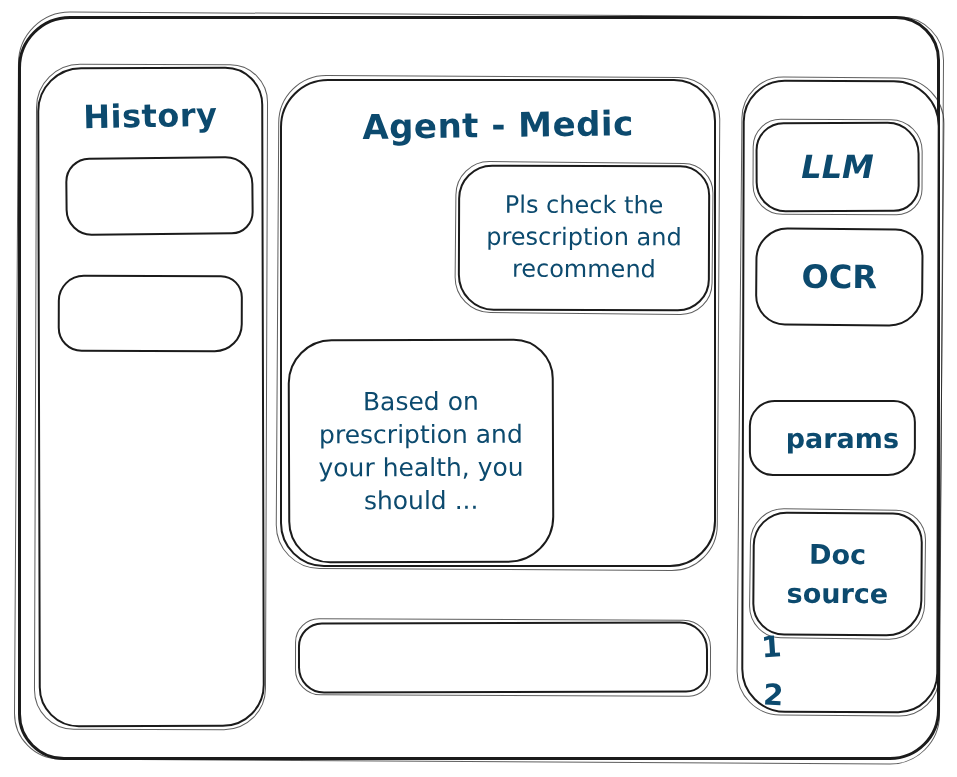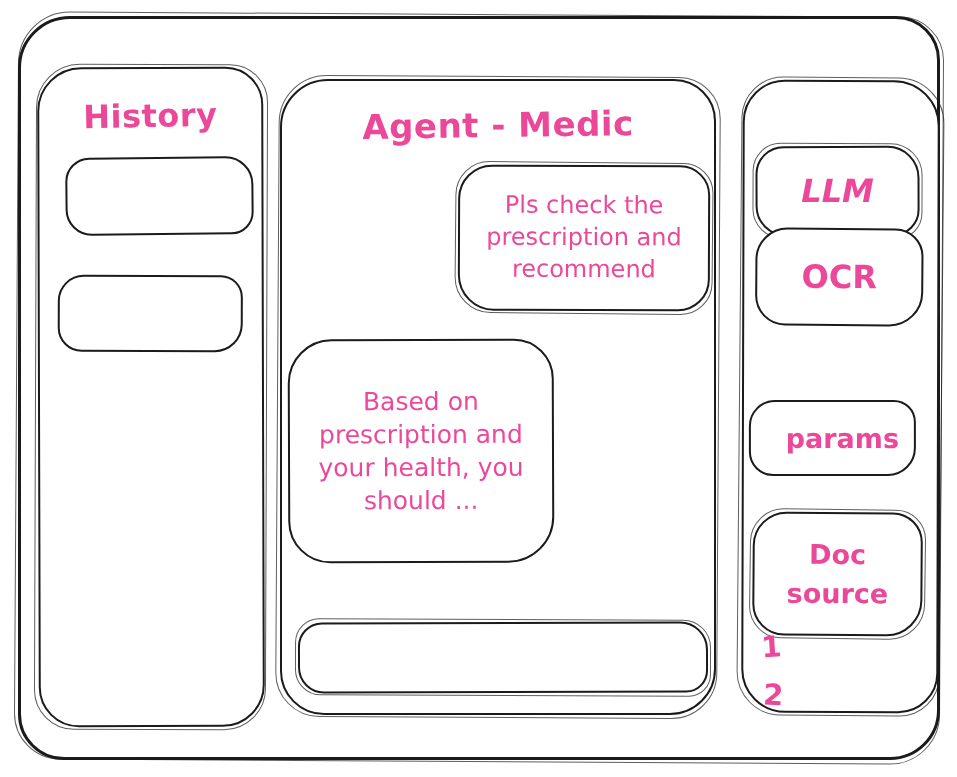--- a/index.html
+++ b/index.html
@@ -6,21 +6,21 @@
     margin: 0;
     padding: 0;
     background: #ffffff;
   }
   .stage {
     position: relative;
     width: 957px;
     height: 777px;
     background: #ffffff;
     font-family: "DejaVu Sans", sans-serif;
-    color: #ec4899;
+    color: #0c4a6e;
     overflow: hidden;
   }
   
   .sk {
     position: absolute;
     box-sizing: border-box;
     border: 2.8px solid #1b1b1b;
     background: #ffffff;
   }
   
@@ -81,21 +81,21 @@
   .hist-2 {
     left: 18px; top: 206px;
     width: 185px; height: 77px;
     border-radius: 26px 22px 28px 24px;
     transform: rotate(0.3deg);
   }
 
   
   .chat-panel {
     left: 259px; top: 60px;
-    width: 436px; height: 636px;
+    width: 436px; height: 488px;
     border-radius: 48px 42px 46px 44px;
   }
   .chat-title {
     position: absolute;
     left: 0; top: 24px; width: 100%;
     font-size: 34px;
     text-align: center;
     transform: rotate(-0.8deg);
   }
   .bubble {
@@ -143,21 +143,20 @@
     background: #fff;
     font-weight: 700;
   }
   .btn-llm {
     left: 11px; top: 40px;
     width: 164px; height: 90px;
     border-radius: 28px 32px 26px 30px;
     font-size: 32px;
     font-style: italic;
     transform: rotate(-0.3deg);
-    margin-top: 24px;
   }
   .btn-ocr {
     left: 11px; top: 146px;
     width: 168px; height: 98px;
     border-radius: 32px 28px 34px 30px;
     font-size: 32px;
     transform: rotate(0.3deg);
   }
   .btn-params {
     left: 5px; top: 318px;

